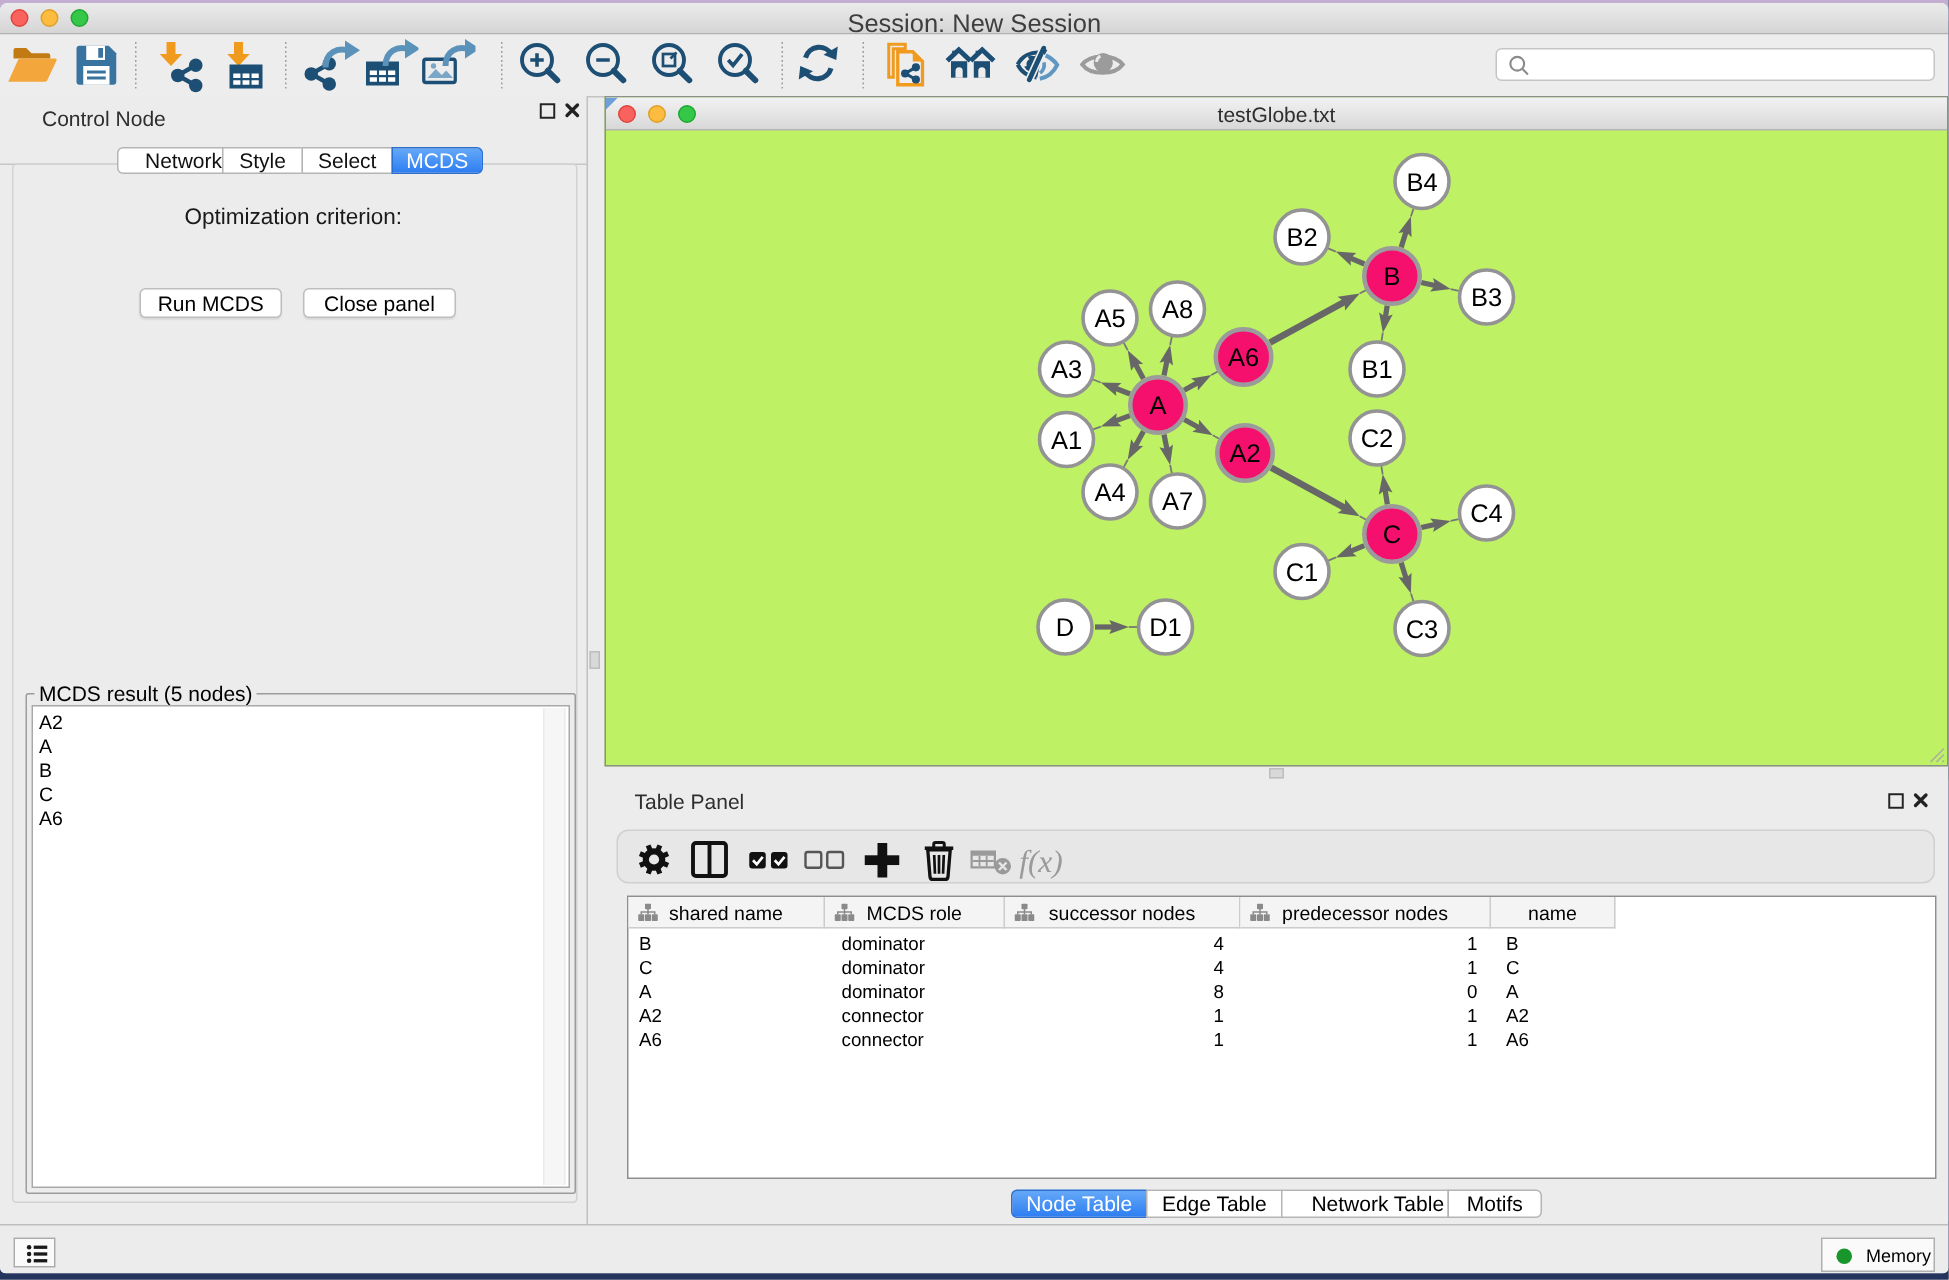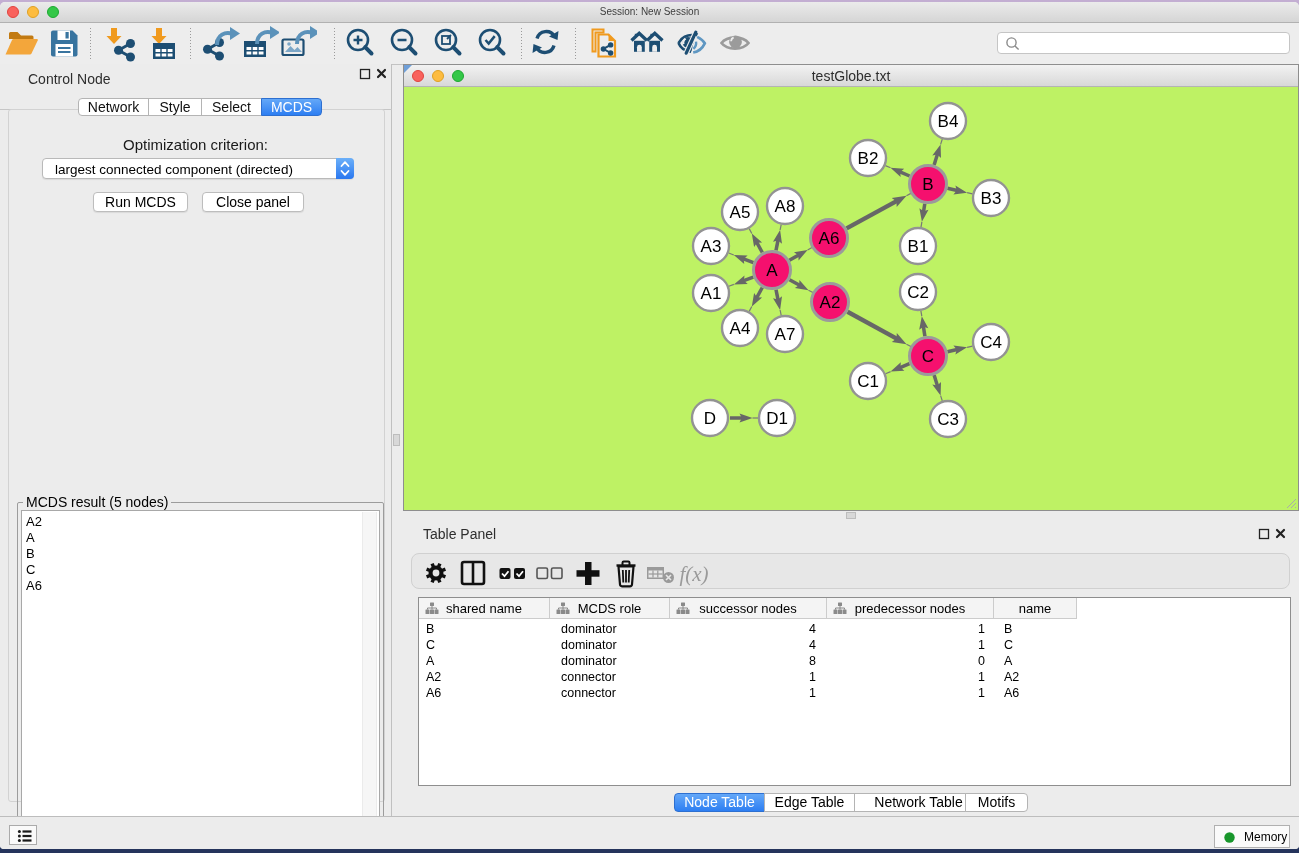--- a/index.html
+++ b/index.html
@@ -5,40 +5,40 @@
 * { margin:0; padding:0; box-sizing:border-box; }
 html,body { width:1299px; height:853px; overflow:hidden; }
 body { font-family:"Liberation Sans", sans-serif; background:#25345c; }
 .abs { position:absolute; }
 #screen { position:relative; width:1299px; height:853px; background:#25345c; }
 #win { position:absolute; left:0; top:2px; width:1299px; height:847px; background:#ececec; border-radius:5px 5px 4px 4px; overflow:hidden; }
 
 #topstrip { position:absolute; left:0; top:0; width:1299px; height:14px; background:#c3aed2; }
 
 #titlebar { position:absolute; left:0; top:0; width:1299px; height:21px; background:linear-gradient(#ebebeb,#d5d5d5); border-bottom:1px solid #b1b1b1; }
-#titlebar .title { position:absolute; left:0; right:0; top:4px; text-align:center; font-size:10px; color:#3e3e3e; }
+#titlebar .title { position:absolute; left:0; right:0; top:4px; text-align:center; font-size:17px; color:#3e3e3e; }
 .tl { position:absolute; top:4px; width:12px; height:12px; border-radius:50%; }
 
 #toolbar { position:absolute; left:0; top:21px; width:1299px; height:42px; background:#ededed; border-bottom:1px solid #c3c3c3; }
 .tsep { position:absolute; top:5px; height:31px; width:1px; background-image:linear-gradient(#9a9a9a 33%, rgba(0,0,0,0) 0%); background-size:1px 3px; }
 .ticon { position:absolute; top:0; }
 #searchbox { position:absolute; left:997px; top:9px; width:293px; height:22px; background:#fff; border:1px solid #c5c5c5; border-radius:4px; }
 
 #cpanel { position:absolute; left:0; top:62px; width:392px; height:752px; background:#ececec; border-right:1px solid #c0c0c0; }
 #cpanel .phead { position:absolute; left:28px; top:7px; font-size:14px; color:#2e2e2e; }
 .tabrow { position:absolute; font-size:14px; color:#111; z-index:3; }
 .tab { position:absolute; top:0; height:18px; background:#fff; border:1px solid #b4b4b4; text-align:center; line-height:16.5px; }
 .tab.sel { background:linear-gradient(#64a8f8,#2d7ef2); color:#fff; border-color:#2d6fd0; }
 #cp-inner { position:absolute; left:8px; top:45px; width:377px; height:693px; border:1px solid #d2d2d2; border-radius:3px; z-index:0; }
 #optlabel { position:absolute; left:0; width:100%; top:72px; text-align:center; font-size:15px; color:#1a1a1a; }
 #dropdown { position:absolute; left:42px; top:94px; width:312px; height:21px; background:#fff; border:1px solid #b9b9b9; border-radius:4px; box-shadow:0 1px 1px rgba(0,0,0,0.08); }
 #dropdown .dtext { position:absolute; left:12px; top:3px; font-size:13.5px; color:#000; }
 #dropdown .stepper { position:absolute; right:-1px; top:-1px; width:18px; height:21px; background:linear-gradient(#6cb0f9,#2a78f0); border-radius:0 4px 4px 0; }
 .btn { position:absolute; height:20px; background:#fff; border:1px solid #bdbdbd; border-radius:4px; font-size:14px; text-align:center; line-height:19px; color:#000; box-shadow:0 1px 1px rgba(0,0,0,0.08); }
-#groupbox { position:absolute; left:17px; top:398px; width:367px; height:334px; border:1px solid #9c9c9c; border-radius:2px;margin-top:40px; }
+#groupbox { position:absolute; left:17px; top:398px; width:367px; height:334px; border:1px solid #9c9c9c; border-radius:2px; }
 #grouplabel { position:absolute; left:5px; top:-9px; background:#ececec; padding:0 3px; font-size:14px; color:#000; }
 #mlist { position:absolute; left:3px; top:7px; width:359px; height:322px; background:#fff; border:1px solid #a8a8a8; font-size:13px; color:#000; padding-top:3px; }
 #mlist .li { padding-left:4px; height:16px; line-height:16px; }
 #mlist .sb { position:absolute; right:2px; top:1px; width:15px; height:318px; background:#f6f6f6; border-left:1px solid #ebebeb; border-right:1px solid #ebebeb; }
 
 #gwin { position:absolute; left:403px; top:62px; width:896px; height:447px; border:1px solid #8e8e8e; background:#bef264; }
 #gtitle { position:absolute; left:0; top:0; width:100%; height:22px; background:linear-gradient(#f2f2f2,#d8d8d8); border-bottom:1px solid #b4b4b4; }
 #gtitle .title { position:absolute; left:0; right:0; top:3px; text-align:center; font-size:14px; color:#2e2e2e; }
 
 #tpanel { position:absolute; left:403px; top:518px; width:896px; height:294px; background:#ececec; }
@@ -201,36 +201,27 @@
       </div>
     </div>
     <div id="cpanel">
       <div class="phead">Control Node</div>
       <svg class="abs" style="left:359px;top:3px" width="30" height="14" viewBox="0 0 30 14">
           <rect x="1.5" y="2.5" width="9" height="9" fill="none" stroke="#222" stroke-width="1.3"></rect>
           <path d="M19 3 L26 10 M26 3 L19 10" stroke="#222" stroke-width="2.2" stroke-linecap="round"></path>
         </svg>
       <div style="position:absolute;left:0;top:45px;width:392px;height:1px;background:#c6c6c6;z-index:0"></div>
       <div class="tabrow" style="left:78px;top:34px;">
-        <div class="tab" style="left:0;width:71px;border-radius:4px 0 0 4px;">Network</div>
+        <div class="tab" style="left:0;width:71px;border-radius:4px 0 0 4px;text-align:right;">Network</div>
         <div class="tab" style="left:70px;width:54px;">Style</div>
         <div class="tab" style="left:123px;width:61px;">Select</div>
         <div class="tab sel" style="left:183px;width:61px;border-radius:0 4px 4px 0;">MCDS</div>
       </div>
       <div id="cp-inner"></div>
       <div id="optlabel">Optimization criterion:</div>
-      <div id="dropdown">
-        <div class="dtext">largest connected component (directed)</div>
-        <div class="stepper">
-          <svg width="18" height="21" viewBox="0 0 18 21">
-              <path d="M5.5 8 L9 4.2 L12.5 8" fill="none" stroke="#fff" stroke-width="1.8" stroke-linecap="round" stroke-linejoin="round"></path>
-              <path d="M5.5 13 L9 16.8 L12.5 13" fill="none" stroke="#fff" stroke-width="1.8" stroke-linecap="round" stroke-linejoin="round"></path>
-            </svg>
-        </div>
-      </div>
       <div class="btn" style="left:93px;top:128px;width:95px;">Run MCDS</div>
       <div class="btn" style="left:202px;top:128px;width:102px;">Close panel</div>
       <div id="groupbox">
         <div id="grouplabel">MCDS result (5 nodes)</div>
         <div id="mlist">
           <div class="li">A2</div>
             <div class="li">A</div>
             <div class="li">B</div>
             <div class="li">C</div>
             <div class="li">A6</div>

